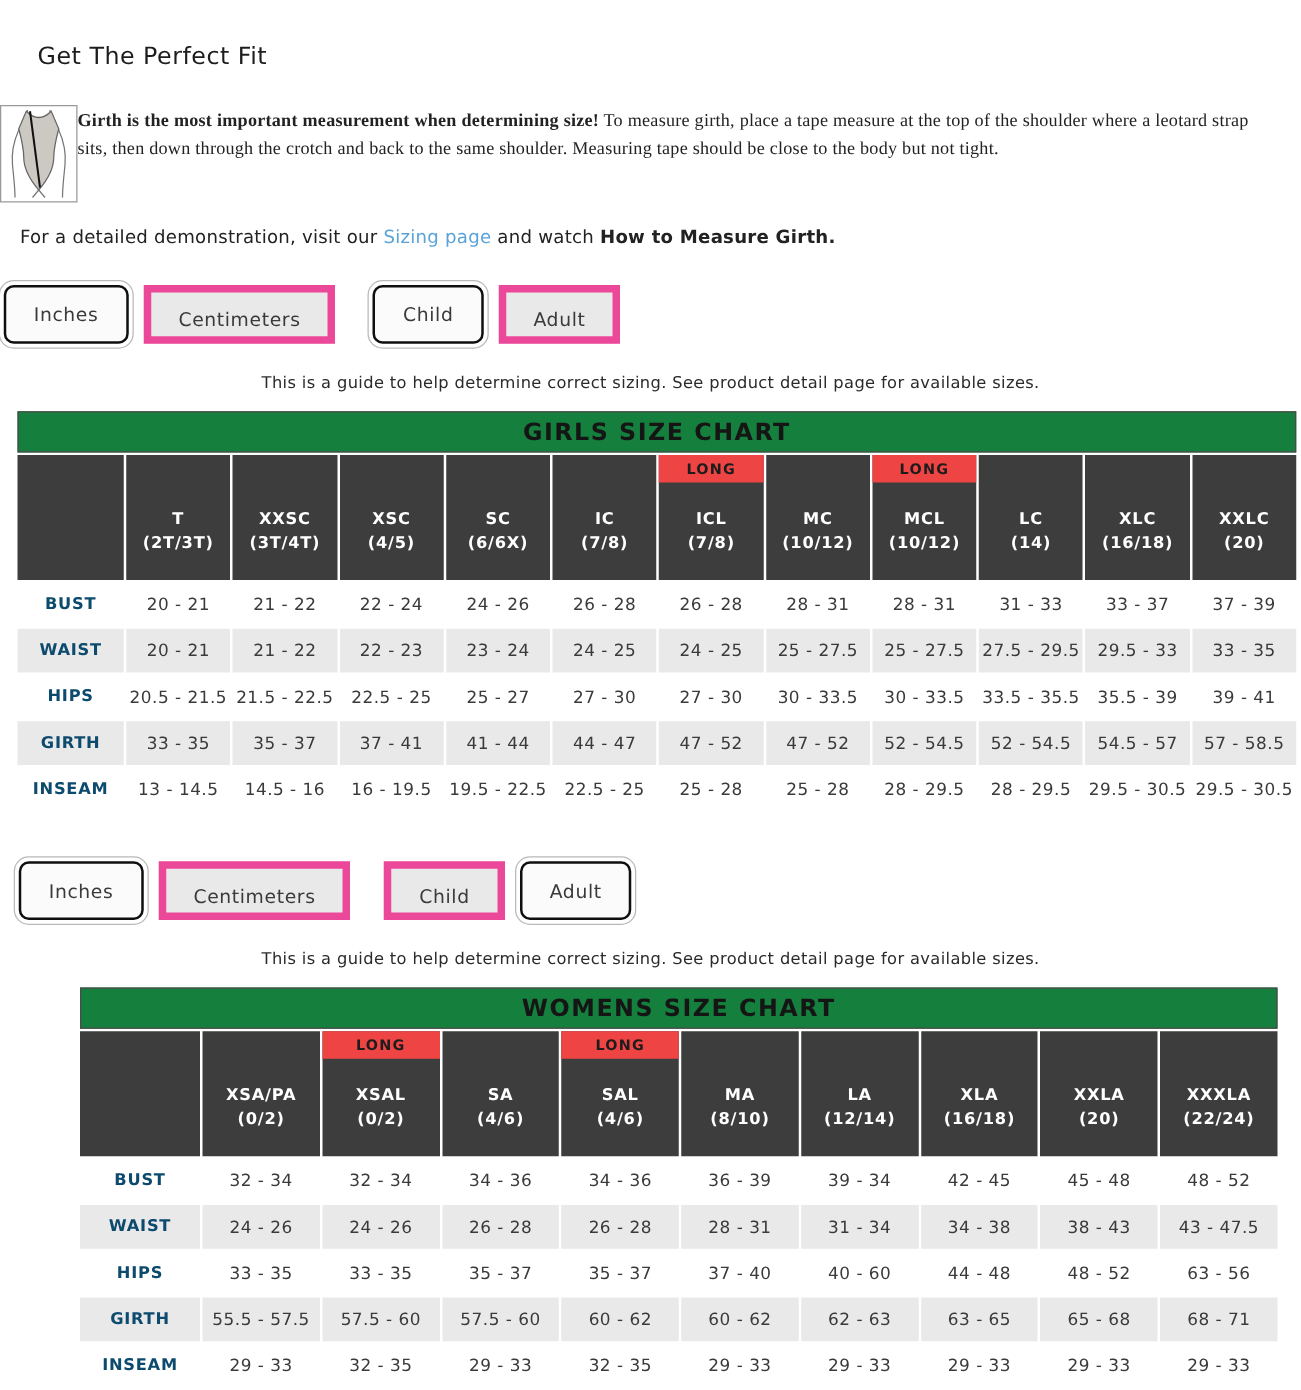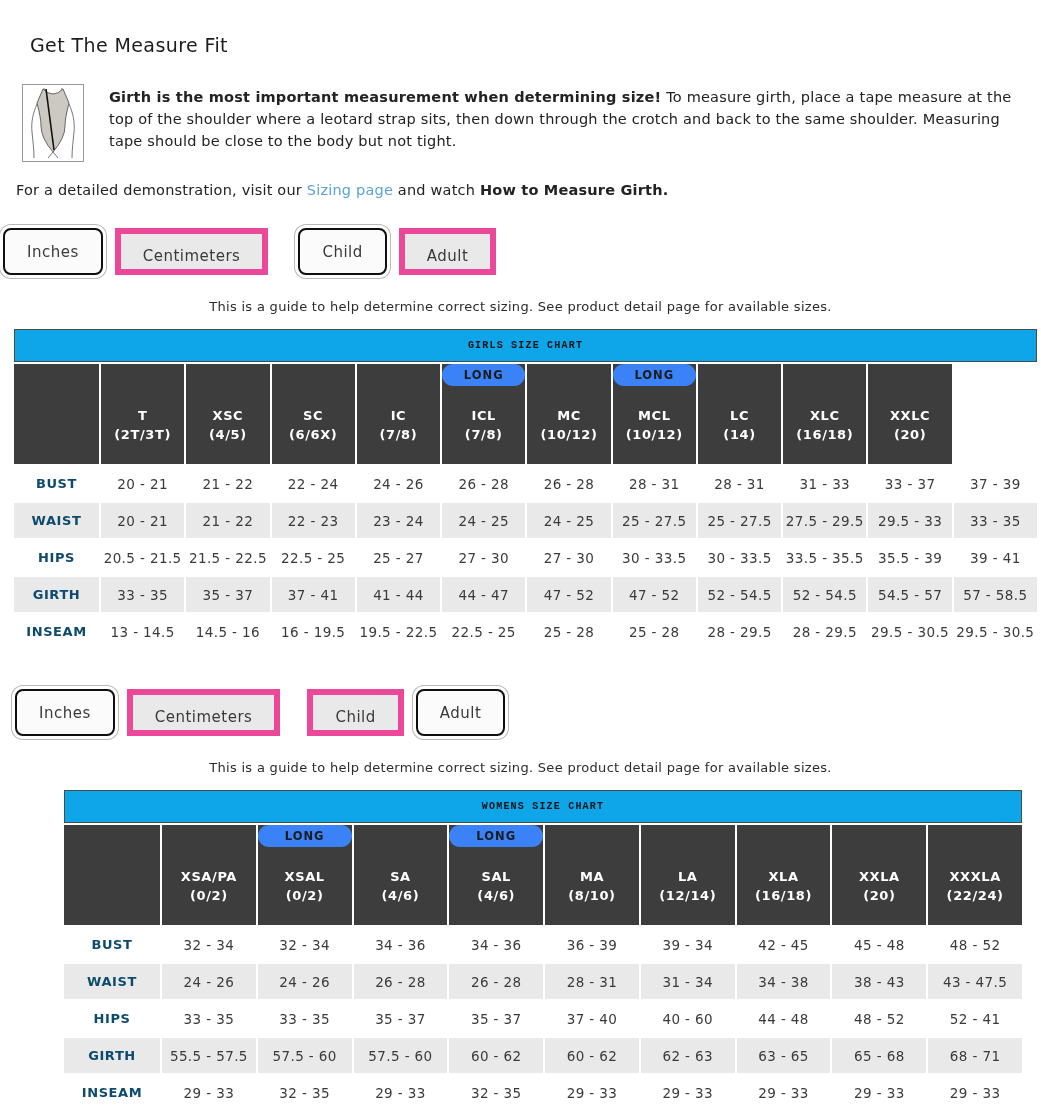--- a/index.html
+++ b/index.html
@@ -8,21 +8,21 @@
     width: 1041px; height: 1112px;
     font-family: "DejaVu Sans", "Liberation Sans", sans-serif;
     color: #222; overflow: hidden; position: relative;
   }
   .page-title {
     margin: 34px 0 0 30px;
     font-size: 19px; font-weight: 500; letter-spacing: 0.4px; color: #1d1d1d;
   }
   .intro-wrap {
     display: flex; align-items: flex-start;
-    margin: 28px 16px 0 22px; gap: 25px;
+    margin: 28px 16px 0 0; gap: 0; font-family: Liberation Serif, serif;
   }
   .leotard-box {
     width: 62px; height: 78px; border: 1px solid #999; background: #fff;
     flex: 0 0 auto; display: flex; align-items: center; justify-content: center;
   }
   .intro-text {
     font-size: 14.5px; line-height: 22px; color: #222; padding-top: 2px; max-width: 950px;
     letter-spacing: 0.2px;
   }
   .bold { font-weight: bold; }
@@ -44,54 +44,53 @@
     margin: 0 3px;
   }
   .guide-note {
     margin-top: 24px; text-align: center; font-size: 13px; color: #2b2b2b; letter-spacing: 0.3px;
   }
   
   .chart { margin-top: 15px; }
   .chart.girls  { margin-left: 14px; width: 1023px; }
   .chart.womens { margin-left: 64px; width: 958px; }
   .chart-title {
-    height: 33px; background: #0ea5e9; border: 1px solid #4a4a4a;
+    height: 33px; background: #15803d; border: 1px solid #4a4a4a;
     display: flex; align-items: center; justify-content: center;
-    font-size: 10px; font-weight: bold; letter-spacing: 1.2px; color: #151515;
+    font-size: 19px; font-weight: bold; letter-spacing: 1.2px; color: #151515;
     margin-bottom: 2px;
-    font-family: Liberation Mono, monospace;
   }
   .t-row { display: grid; column-gap: 2px; margin-bottom: 2px; }
   .girls  .t-row { grid-template-columns: 85px repeat(11, 1fr); }
   .womens .t-row { grid-template-columns: 96px repeat(9, 1fr); }
   .head-cell {
     background: #3d3d3d; height: 100px; display: flex; flex-direction: column;
   }
   .long-strip {
     height: 22px; flex: 0 0 auto; display: flex; align-items: center; justify-content: center;
     font-size: 11.5px; font-weight: bold; letter-spacing: 1px; color: #1c1c1c;
   }
-  .long-strip.on { background: #3b82f6; border-radius: 11px; }
+  .long-strip.on { background: #ef4444; }
   .col-label {
     flex: 1; display: flex; flex-direction: column; align-items: center; justify-content: center;
     color: #fff; font-weight: bold; font-size: 13px; letter-spacing: 0.6px; line-height: 19px;
     text-align: center;
   }
   .data-cell {
     height: 35px; display: flex; align-items: center; justify-content: center;
     font-size: 13.5px; color: #3a3a3a; letter-spacing: 0.4px; white-space: nowrap;
   }
   .row-label { font-size: 13px; font-weight: bold; color: #0c4a6e; letter-spacing: 0.6px; }
   .t-row.shade .data-cell { background: #e9e9e9; }
   .t-row.plain .data-cell { background: #ffffff; }
 </style>
 </head>
 <body>
 
-<h1 class="page-title">Get The Measure Fit</h1>
+<h1 class="page-title">Get The Perfect Fit</h1>
 
 <div class="intro-wrap">
   <div class="leotard-box">
     <svg width="58" height="74" viewBox="0 0 58 74">
       <path d="M20,2 C21,8 18,13 13,18 C9,27 7,36 8,46 C9,56 10,64 10,72" fill="none" stroke="#777" stroke-width="1"></path>
       <path d="M38,2 C37,8 40,13 45,18 C49,27 51,36 50,46 C49,56 48,64 48,72" fill="none" stroke="#777" stroke-width="1"></path>
       <path d="M19,3 Q29,13 39,3 L45,17 Q41,32 41,40 Q41,52 29,66 Q17,52 17,40 Q17,32 13,17 Z" fill="#ccc8c2" stroke="#666" stroke-width="1"></path>
       <path d="M29,66 L24,72 M29,66 L34,72" fill="none" stroke="#777" stroke-width="1"></path>
       <line x1="22" y1="3" x2="30" y2="64" stroke="#111" stroke-width="1.6"></line>
     </svg>
@@ -115,20 +114,27 @@
 
 <div class="chart girls">
   <div class="chart-title">GIRLS SIZE CHART</div>
 <div class="t-row">
       <div class="head-cell"></div>
       <div class="head-cell">
         <div class="long-strip"></div>
         <div class="col-label">
           <div>T</div>
           <div>(2T/3T)</div>
+        </div>
+      </div>
+      <div class="head-cell">
+        <div class="long-strip"></div>
+        <div class="col-label">
+          <div>XXSC</div>
+          <div>(3T/4T)</div>
         </div>
       </div>
       <div class="head-cell">
         <div class="long-strip"></div>
         <div class="col-label">
           <div>XSC</div>
           <div>(4/5)</div>
         </div>
       </div>
       <div class="head-cell">
@@ -367,21 +373,21 @@
     <div class="t-row plain">
       <div class="data-cell row-label">HIPS</div>
       <div class="data-cell">33 - 35</div>
       <div class="data-cell">33 - 35</div>
       <div class="data-cell">35 - 37</div>
       <div class="data-cell">35 - 37</div>
       <div class="data-cell">37 - 40</div>
       <div class="data-cell">40 - 60</div>
       <div class="data-cell">44 - 48</div>
       <div class="data-cell">48 - 52</div>
-      <div class="data-cell">52 - 41</div>
+      <div class="data-cell">63 - 56</div>
     </div>
     <div class="t-row shade">
       <div class="data-cell row-label">GIRTH</div>
       <div class="data-cell">55.5 - 57.5</div>
       <div class="data-cell">57.5 - 60</div>
       <div class="data-cell">57.5 - 60</div>
       <div class="data-cell">60 - 62</div>
       <div class="data-cell">60 - 62</div>
       <div class="data-cell">62 - 63</div>
       <div class="data-cell">63 - 65</div>

